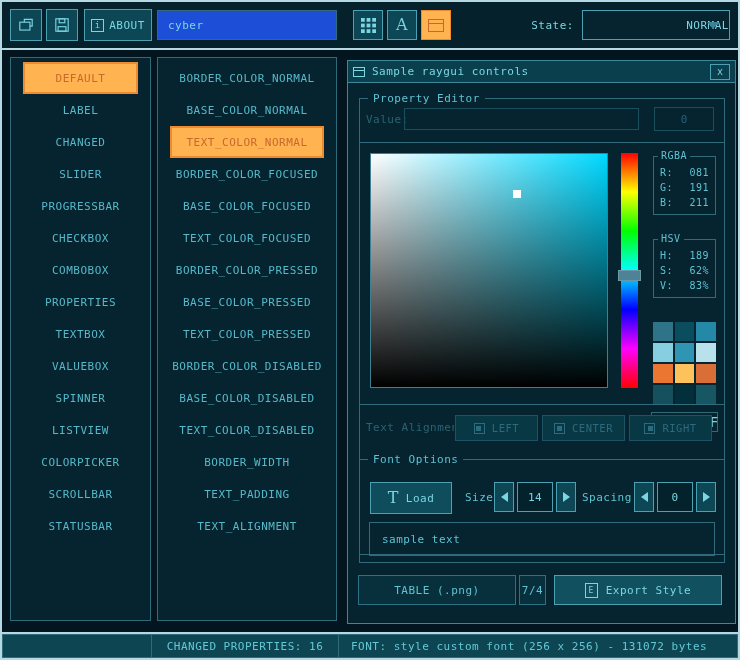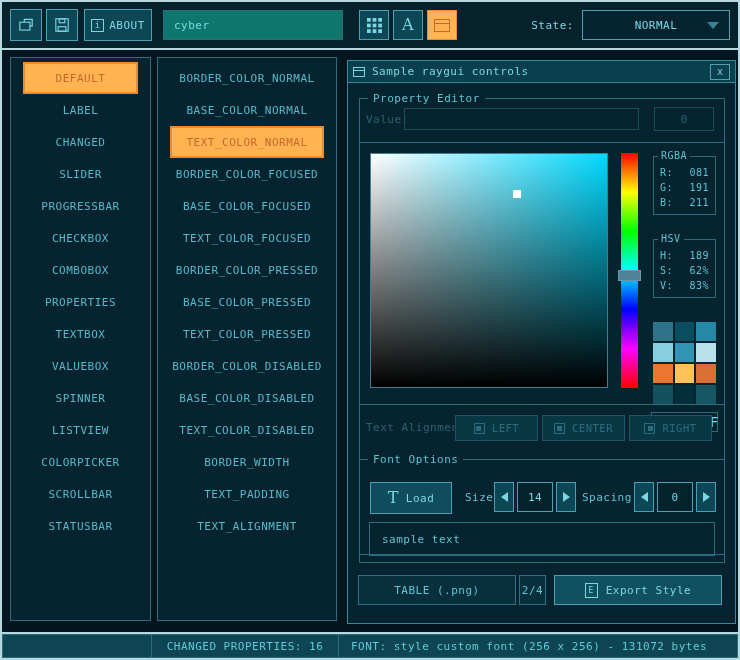--- a/index.html
+++ b/index.html
@@ -28,27 +28,27 @@
            padding:0 8px;flex:0 0 auto;background:#04212c;}
   .tbtn{width:32px;height:32px;background:var(--btn);border:1px solid var(--b-bright);
         color:var(--txt-bright);display:flex;align-items:center;justify-content:center;cursor:pointer;
         font-family:inherit;font-size:11px;letter-spacing:.5px;flex:0 0 auto;}
   .tbtn+.tbtn{margin-left:4px}
   .tbtn.wide{width:68px;gap:5px;margin-left:6px}
   .tbtn.sq{width:30px;height:30px;margin-left:4px}
   .tbtn.orange{background:var(--orange);border-color:var(--orange-b);color:var(--orange-t)}
   .info-ic{width:13px;height:13px;border:1px solid currentColor;font-size:9px;line-height:11px;
            text-align:center;display:inline-block;font-style:normal;}
-  .style-input{margin-left:11px;width:180px;height:30px;background:#0f766e;border:1px solid var(--b-mid);
+  .style-input{margin-left:5px;width:180px;height:30px;background:#1d4ed8;border:1px solid var(--b-mid);
         color:var(--txt-bright);font-family:inherit;font-size:11px;letter-spacing:.5px;padding:0 10px;outline:none;}
   .tb-grid-gap{width:12px;flex:0 0 auto}
   .spacer{flex:1}
   .state-label{color:var(--txt-bright);margin-right:8px}
   .dropdown{width:148px;height:30px;border:1px solid var(--b-bright);background:var(--panel);
-        display:flex;align-items:center;justify-content:center;position:relative;color:var(--txt-bright);cursor:pointer}
+        display:flex;align-items:center;justify-content:flex-end;position:relative;color:var(--txt-bright);cursor:pointer}
   .caret-down{position:absolute;right:10px;top:11px;width:0;height:0;border-left:6px solid transparent;
         border-right:6px solid transparent;border-top:7px solid #3b8296;}
   .a-glyph{font-size:16px;font-family:"DejaVu Serif",serif;line-height:1}
   .win-glyph{display:inline-block;width:16px;height:13px;border:1px solid currentColor;position:relative}
   .win-glyph::after{content:"";position:absolute;left:0;right:0;top:3px;border-top:1px solid currentColor}
   
   .content{flex:1;position:relative;background:var(--bg)}
   .panel{position:absolute;background:var(--panel);border:1px solid var(--b-mid)}
   .list{padding-top:4px}
   .list .li{height:32px;display:flex;align-items:center;justify-content:center;cursor:pointer;color:var(--txt)}
@@ -334,21 +334,21 @@
         <div class="spin-val" style="left:297px">0</div>
         <button class="spin-btn" style="left:336px">
             <span class="tri-r"></span>
           </button>
         <div class="sample-box">
           <span>sample text</span>
         </div>
       </div>
 
       <button class="wf-btn" id="table-btn">TABLE (.png)</button>
-      <div class="wf-btn" id="pages-box">2/4</div>
+      <div class="wf-btn" id="pages-box">7/4</div>
       <button class="wf-btn" id="export-btn">
         <span class="exp-ic">E</span>
         <span>Export Style</span>
       </button>
     </div>
   </div>
 
   <div class="statusbar">
     <div class="cell c1"></div>
     <div class="cell c2">CHANGED PROPERTIES: 16</div>

